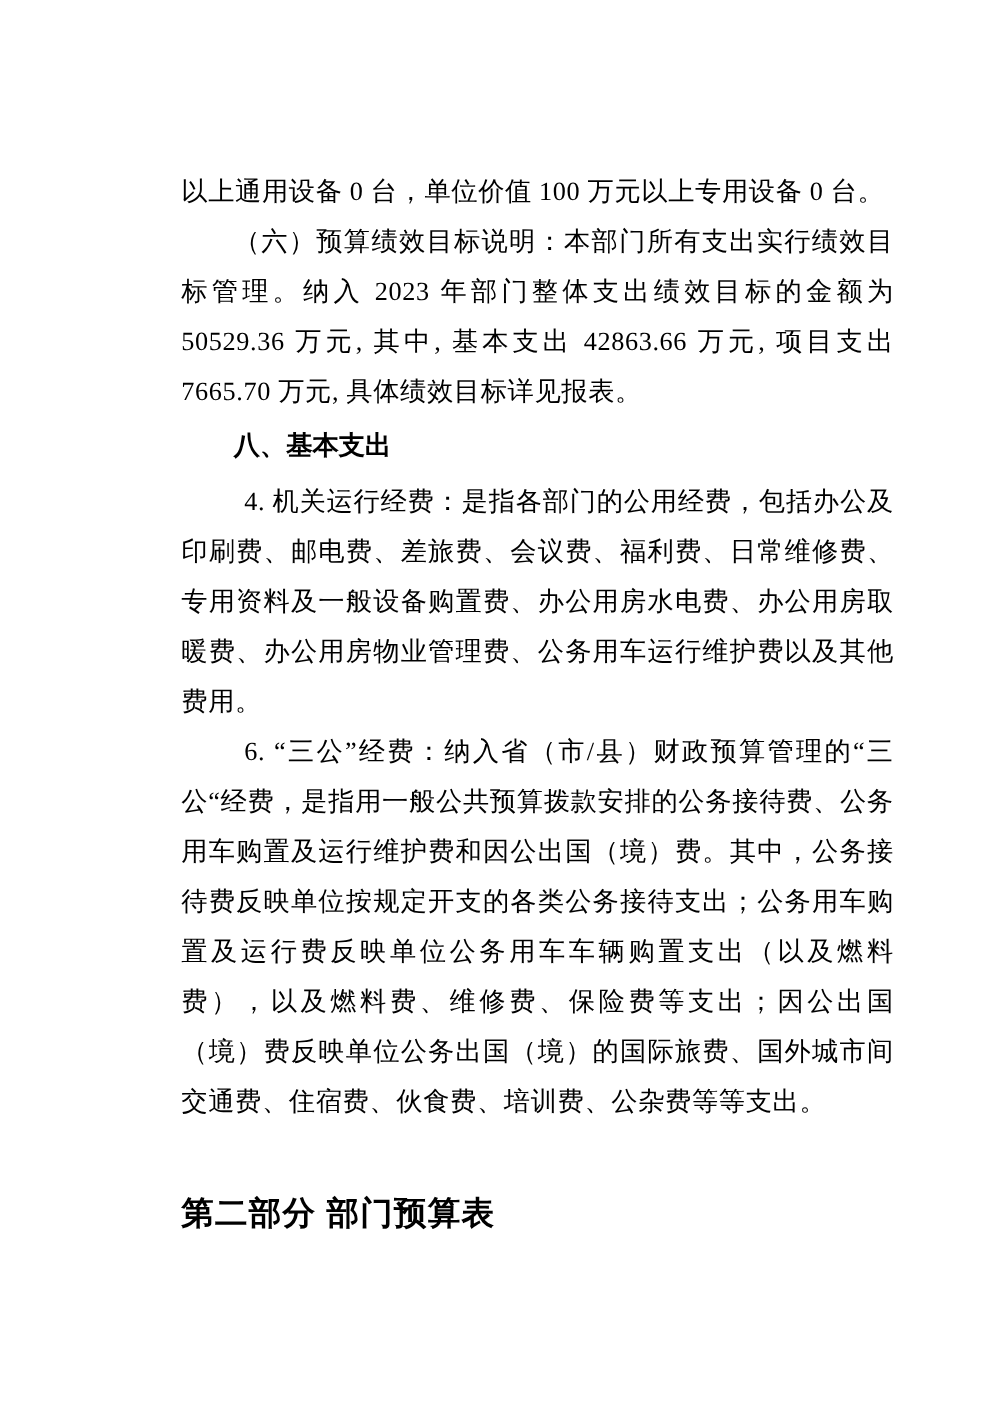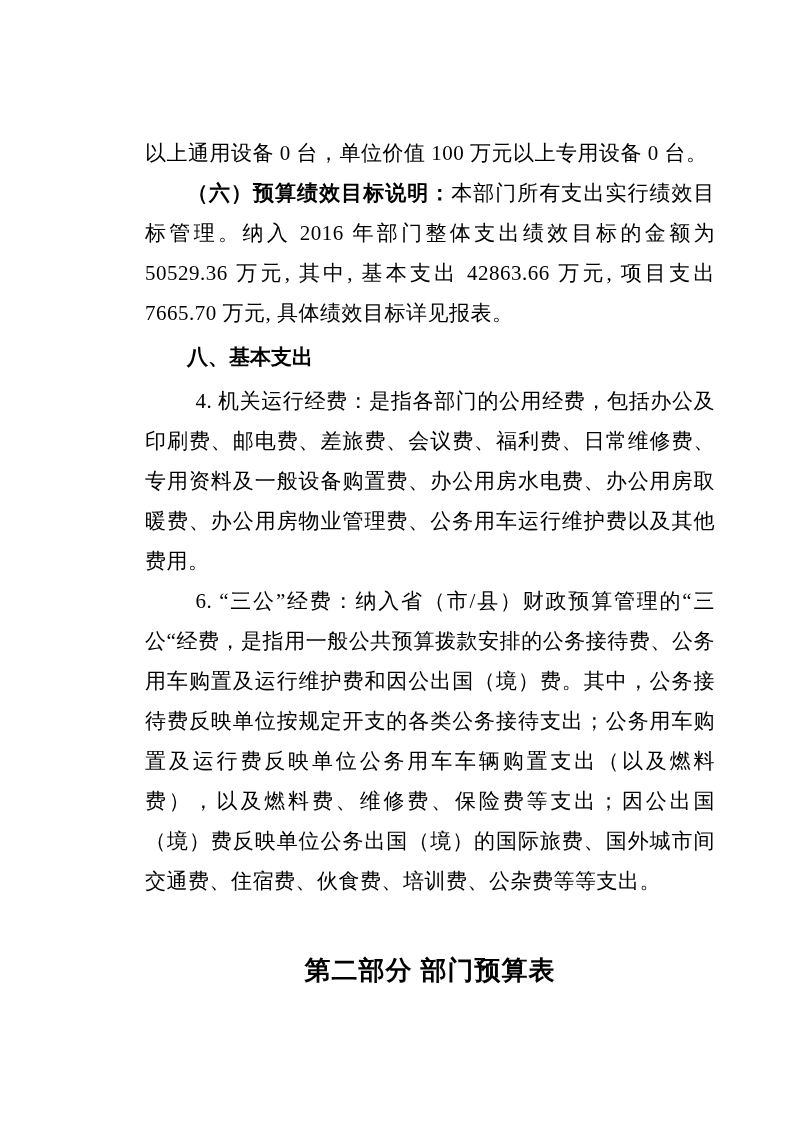--- a/index.html
+++ b/index.html
@@ -30,48 +30,48 @@
     text-align: justify;
     letter-spacing: 0.5px;
   }
   .indent {
     text-indent: 2em;
   }
   .indent-num {
     text-indent: 2.4em;
   }
   .lead-bold {
-    font-weight: bold;
+    font-weight: normal;
   }
   .section-heading {
     font-size: 21px;
     line-height: 40px;
     font-weight: bold;
     margin: 4px 0 4px 0;
     text-indent: 2em;
     font-family: "Liberation Sans", "DejaVu Sans", sans-serif;
   }
   .part-title {
     font-size: 26px;
     font-weight: bold;
-    text-align: center;
+    text-align: left;
     margin: 52px 0 0 0;
     letter-spacing: 1px;
     font-family: "Liberation Sans", "DejaVu Sans", sans-serif;
   }
 </style>
 </head>
 <body>
 
 <div class="page">
   <div class="content">
 
     <p class="body-text">以上通用设备 0 台，单位价值 100 万元以上专用设备 0 台。</p>
 
-    <p class="body-text indent"><span class="lead-bold">（六）预算绩效目标说明：</span><span>本部门所有支出实行绩效目标管理。纳入 2016 年部门整体支出绩效目标的金额为 50529.36 万元, 其中, 基本支出 42863.66 万元, 项目支出 7665.70 万元, 具体绩效目标详见报表。</span></p>
+    <p class="body-text indent"><span class="lead-bold">（六）预算绩效目标说明：</span><span>本部门所有支出实行绩效目标管理。纳入 2023 年部门整体支出绩效目标的金额为 50529.36 万元, 其中, 基本支出 42863.66 万元, 项目支出 7665.70 万元, 具体绩效目标详见报表。</span></p>
 
     <p class="section-heading">八、基本支出</p>
 
     <p class="body-text indent-num"><span>4. 机关运行经费：</span><span>是指各部门的公用经费，包括办公及印刷费、邮电费、差旅费、会议费、福利费、日常维修费、专用资料及一般设备购置费、办公用房水电费、办公用房取暖费、办公用房物业管理费、公务用车运行维护费以及其他费用。</span></p>
 
     <p class="body-text indent-num"><span>6. “三公”经费：</span><span>纳入省（市/县）财政预算管理的“三公“经费，是指用一般公共预算拨款安排的公务接待费、公务用车购置及运行维护费和因公出国（境）费。其中，公务接待费反映单位按规定开支的各类公务接待支出；公务用车购置及运行费反映单位公务用车车辆购置支出（以及燃料费），以及燃料费、维修费、保险费等支出；因公出国（境）费反映单位公务出国（境）的国际旅费、国外城市间交通费、住宿费、伙食费、培训费、公杂费等等支出。</span></p>
 
     <h1 class="part-title">第二部分 部门预算表</h1>
 
   </div>

